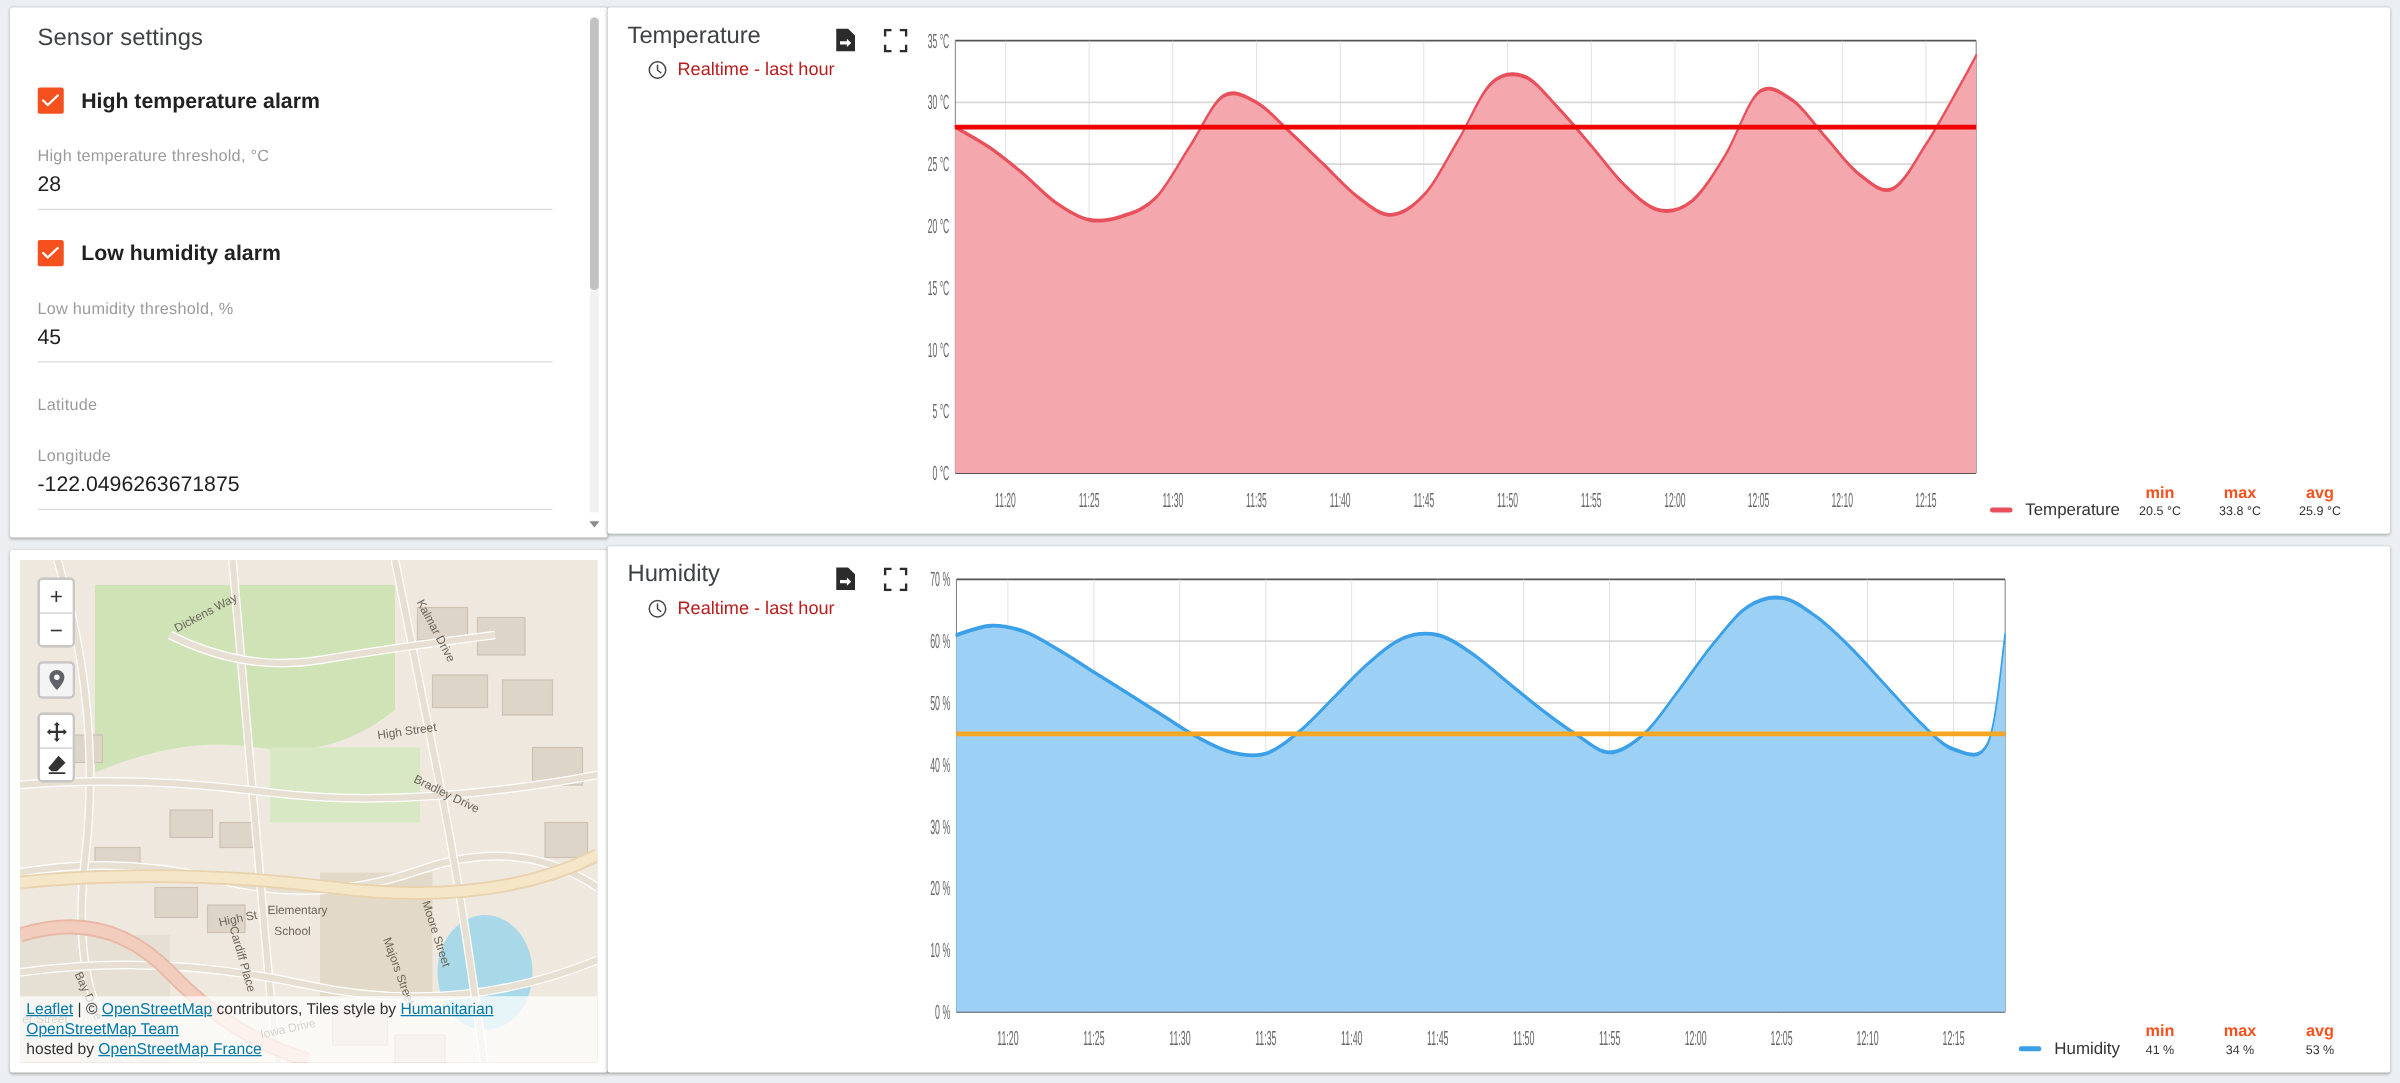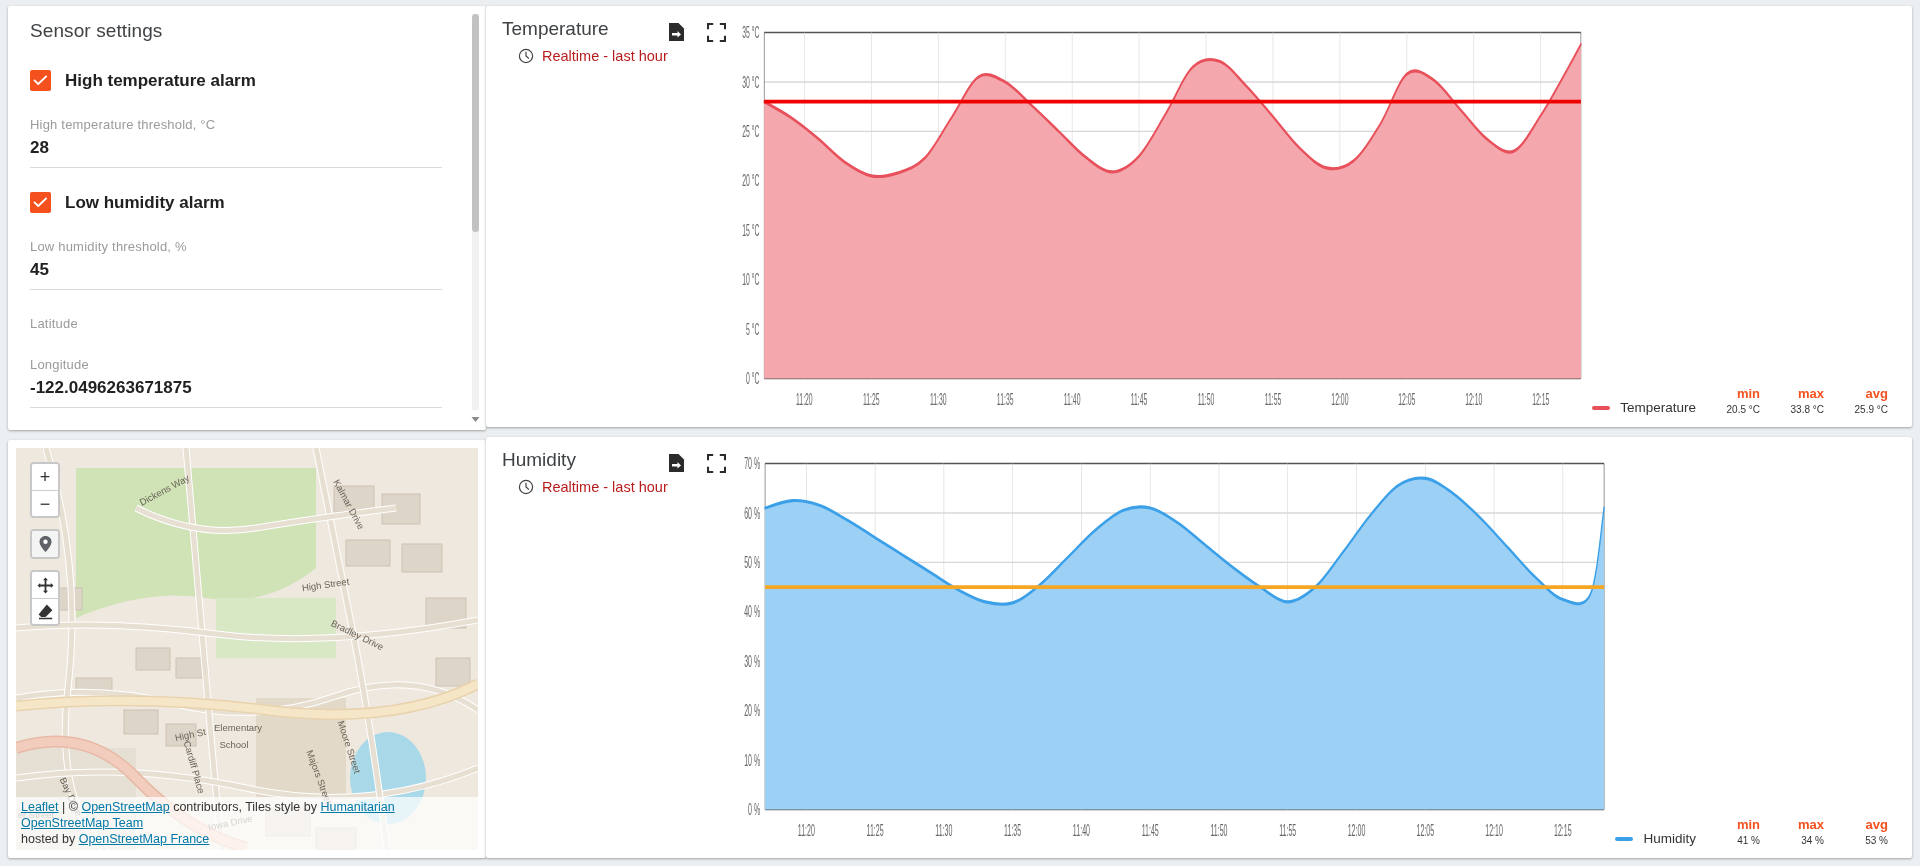--- a/index.html
+++ b/index.html
@@ -37,21 +37,20 @@
     background: #f4511e; display: flex; align-items: center; justify-content: center;
     flex: 0 0 auto;
   }
   .checkbox svg { display: block; }
   .check-label { font-size: 17px; color: #212121; font-weight: 600; }
   .field { margin-top: 26px; }
   .field-label { font-size: 13px; color: #9b9b9b; letter-spacing: .2px; }
   .field-value {
     font-size: 17px; color: #212121; padding: 6px 0 9px 0;
     border-bottom: 1px solid #d9d9d9;
-    font-weight: bold;
   }
   .scrollbar {
     position: absolute; right: 4px; top: 8px; width: 13px; bottom: 4px;
   }
   .scroll-track { position: absolute; top: 0; bottom: 16px; left: 3px; width: 7px; background: #f1f1f1; }
   .scroll-thumb { position: absolute; top: 0; left: 3px; width: 7px; height: 218px; background: #c2c2c2; border-radius: 4px; }
   .scroll-arrow { position: absolute; bottom: 0; left: 0; width: 13px; height: 14px; display: flex; align-items: center; justify-content: center; }
 
   
   .map-card { flex: 1; padding: 0; }
@@ -77,21 +76,21 @@
   .chart-title { font-size: 19px; color: #3f4245; }
   .chart-sub { display: flex; align-items: center; gap: 8px; margin-top: 8px; margin-left: 16px; font-size: 14.5px; color: #b91c1c; }
   .chart-actions { display: flex; align-items: center; gap: 22px; padding-top: 4px; padding-right: 6px; }
   .act-icon { cursor: pointer; display: block; }
   .plot { flex: 1; margin-top: 6px; position: relative; }
   .plot svg { display: block; width: 100%; height: 100%; }
   .chart-foot { display: flex; align-items: flex-end; justify-content: space-between; padding: 0 8px 6px 8px; }
   .legend { display: flex; align-items: center; gap: 10px; font-size: 13.5px; color: #333; }
   .legend-swatch { width: 18px; height: 4px; border-radius: 2px; display: inline-block; }
   .stats { display: flex; gap: 0; text-align: right; }
-  .stat { width: 64px; }
+  .stat { width: 64px; text-align: center; }
   .stat-key { font-size: 13px; color: #f4511e; font-weight: 700; }
   .stat-val { font-size: 10px; color: #333; margin-top: 3px; }
   .axis-text { font-size: 11.5px; fill: #666; font-family: "Liberation Sans", sans-serif; }
 </style>
 </head>
 <body>
 
 <div class="app">
 
   <div class="col-left">

